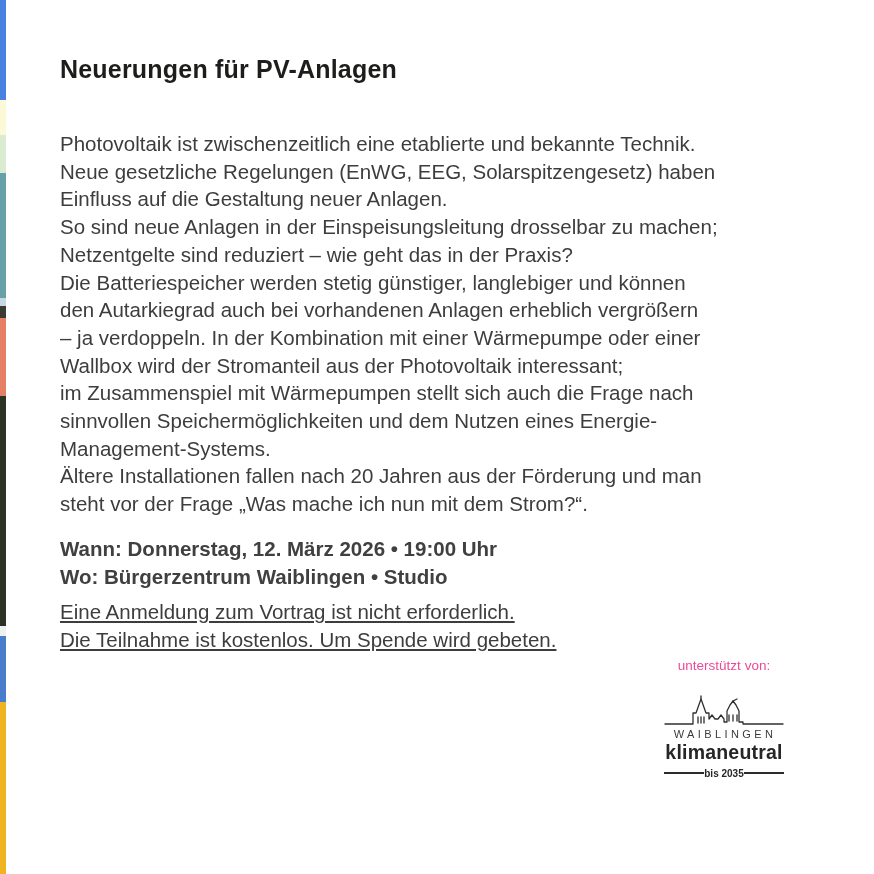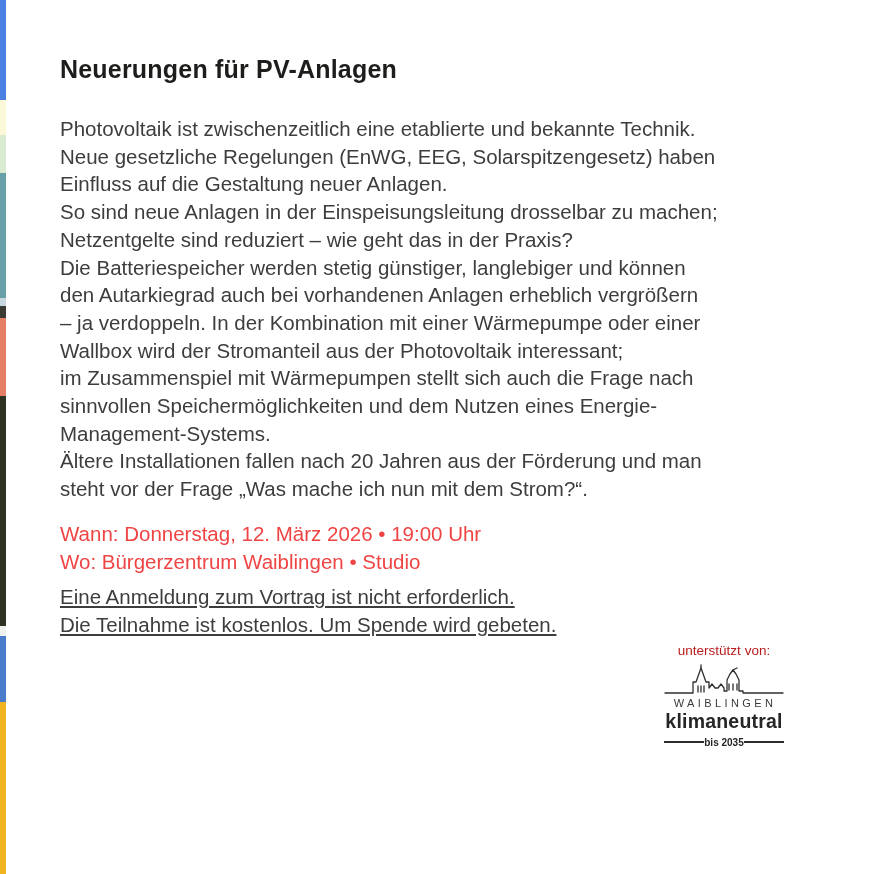--- a/index.html
+++ b/index.html
@@ -30,36 +30,36 @@
     font-weight: bold;
     letter-spacing: 0.2px;
     color: #1d1d1b;
   }
   .body-text {
     font-size: 20.5px;
     line-height: 27.7px;
     color: #3d3d3d;
     white-space: pre-line;
   }
-  .p-intro   { margin-top: 31px; }
+  .p-intro   { margin-top: 46px; }
   .p-summary { margin-top: 12px; }
-  .p-event   { margin-top: 17px; font-weight: normal; color: #ef4444; }
+  .p-event   { margin-top: 17px; font-weight: bold; color: #404040; }
   .p-reg     { margin-top: 8px; text-decoration: underline; }
   .sponsor {
     margin-top: 4px;
     display: flex;
     flex-direction: column;
     align-items: flex-end;
   }
   .sponsor-inner { width: 120px; }
   .sponsor-label {
     font-size: 13.5px;
-    color: #b91c1c;
+    color: #ec4899;
     text-align: center;
-    margin-bottom: 5px;
+    margin-bottom: 21px;
   }
   .skyline { display: block; width: 120px; height: 32px; }
   .logo-city {
     font-size: 11px;
     letter-spacing: 3.4px;
     padding-left: 2px;
     color: #3a3a3a;
     text-align: center;
     margin-top: 2px;
     white-space: nowrap;

